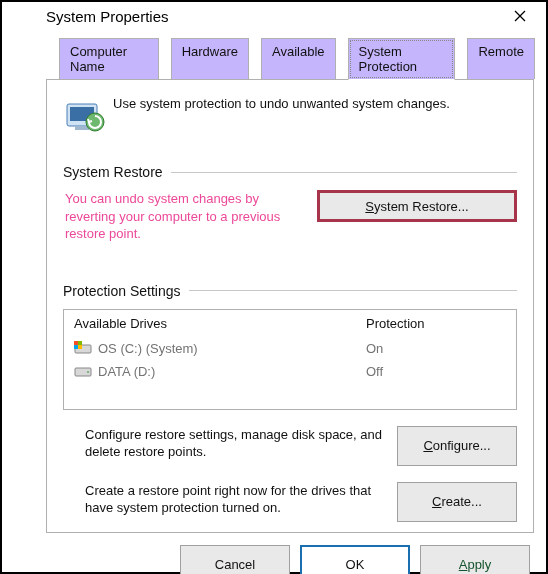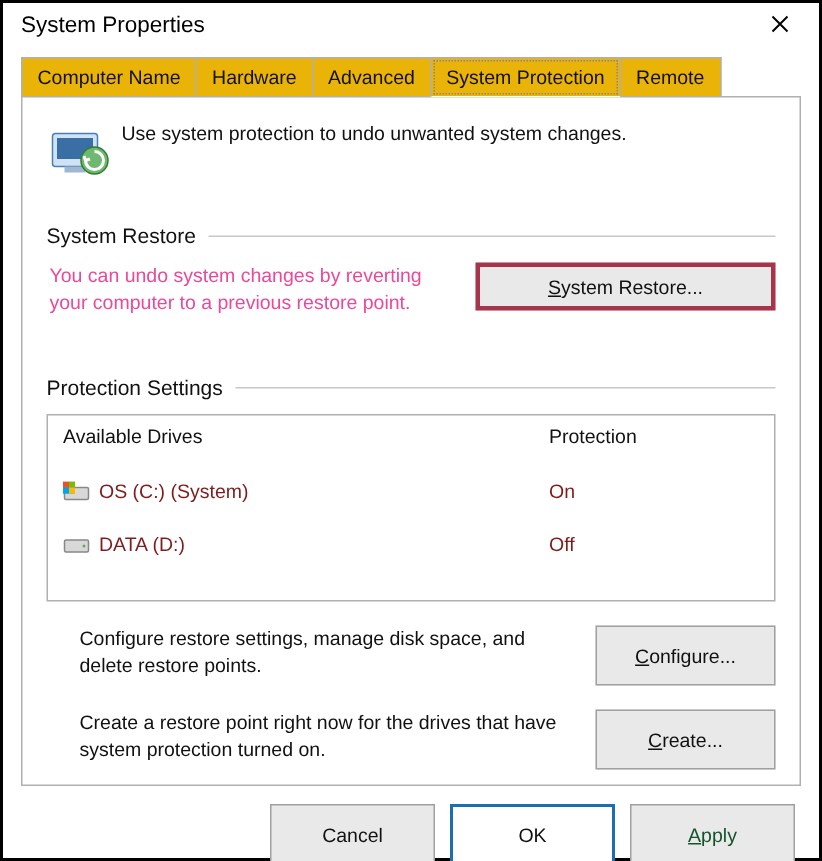--- a/index.html
+++ b/index.html
@@ -1,34 +1,35 @@
 <!DOCTYPE html>
 <html><head>
 <meta charset="utf-8">
 <style>
   * { box-sizing: border-box; font-family: "Segoe UI", Tahoma, sans-serif; }
   body { margin: 0; background: #fff; }
   .window {
     width: 548px; height: 574px; border: 2px solid #000;
-    background: #fff; position: relative; display: flex; flex-direction: column;
+    background: #fff; position: relative; display: flex; flex-direction: column; padding-left: 32px;
   }
   .titlebar {
     height: 36px; display: flex; align-items: center; justify-content: space-between;
     padding: 0 6px 0 12px;
   }
   .titlebar-title { font-size: 15px; color: #000; }
   .close-btn { width: 40px; height: 28px; display: flex; align-items: center; justify-content: center; }
   .close-btn svg { width: 12px; height: 12px; }
   .tabs-row {
     display: flex; margin: 8px 12px 0 12px; position: relative;
   }
   .tab {
-    border: 1px solid #b0b0b0; border-bottom: none; background: #eab308;
+    border: 1px solid #b0b0b0; border-bottom: none; background: #c4b5fd;
     font-size: 13px; padding: 5px 10px; margin-right: -1px; position: relative;
     color: #111;
+    margin-left: 13px;
   }
   .tab.active {
     outline: 1px dotted #888; outline-offset: -3px; z-index: 2;
     border-bottom: 1px solid #fff; margin-bottom: -1px;
   }
   .tab-body {
     border: 1px solid #b0b0b0; margin: 0 12px 0 12px; flex: 1;
     padding: 14px 16px 10px 16px; position: relative;
   }
   .intro-row { display: flex; gap: 8px; align-items: flex-start; }
@@ -50,21 +51,21 @@
     border: 3px solid #a6344a; height: 32px; min-width: 200px;
   }
   .btn .ul { text-decoration: underline; }
   .drives-box {
     border: 1px solid #b0b0b0; margin-top: 4px;
   }
   .drives-header { display: flex; font-size: 13px; color: #111; }
   .drives-header > div { padding: 6px 10px; }
   .col-drive { flex: 1; }
   .col-prot { width: 160px; }
-  .drive-row { display: flex; font-size: 13px; color: #7f1d1d; margin-top: 12px; }
+  .drive-row { display: flex; font-size: 13px; color: #737373; }
   .drive-row > div { padding: 4px 10px; display: flex; align-items: center; gap: 6px; }
   .drive-icon { width: 18px; height: 14px; flex-shrink: 0; }
   .drives-body { padding-bottom: 26px; }
   .config-block { display: flex; gap: 14px; margin-top: 16px; align-items: flex-start; margin-left: 20px; }
   .config-text { flex: 1; font-size: 13px; color: #111; line-height: 1.35; padding-left: 2px; }
   .config-btn-wrap { padding-top: 0; }
   .config-btn-wrap .btn { min-width: 120px; }
   .footer-btns {
     display: flex; gap: 10px; justify-content: flex-end; padding: 12px 16px 14px 0;
   }
@@ -81,21 +82,21 @@
     <div class="close-btn">
       <svg viewBox="0 0 12 12">
           <path d="M1 1 L11 11 M11 1 L1 11" stroke="#000" stroke-width="1.3" fill="none"></path>
         </svg>
     </div>
   </div>
 
   <div class="tabs-row">
     <div class="tab">Computer Name</div>
     <div class="tab">Hardware</div>
-    <div class="tab">Advanced</div>
+    <div class="tab">Available</div>
     <div class="tab active">System Protection</div>
     <div class="tab">Remote</div>
   </div>
 
   <div class="tab-body">
 
     <div class="intro-row">
       <svg class="intro-icon" viewBox="0 0 42 42">
         <rect x="4" y="10" width="30" height="22" rx="2" fill="#cfe3f5" stroke="#4a7fb5"></rect>
         <rect x="7" y="13" width="24" height="14" fill="#3a6fa5"></rect>

